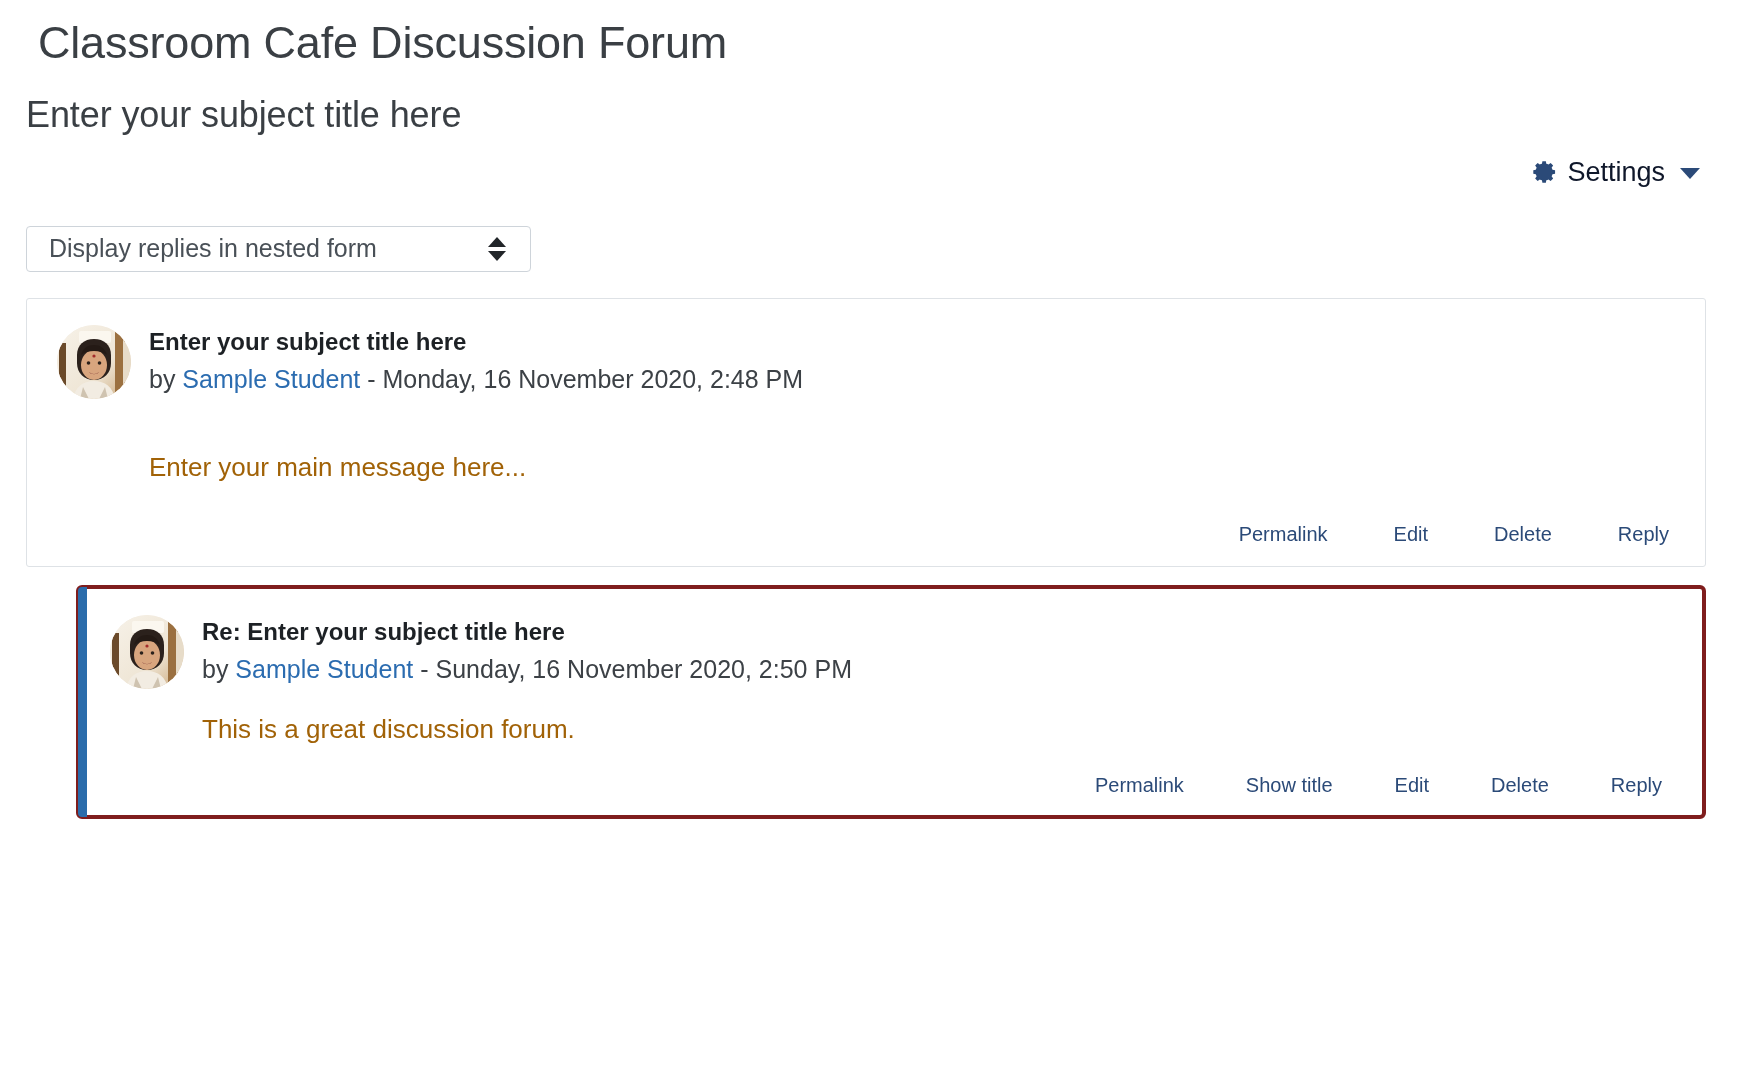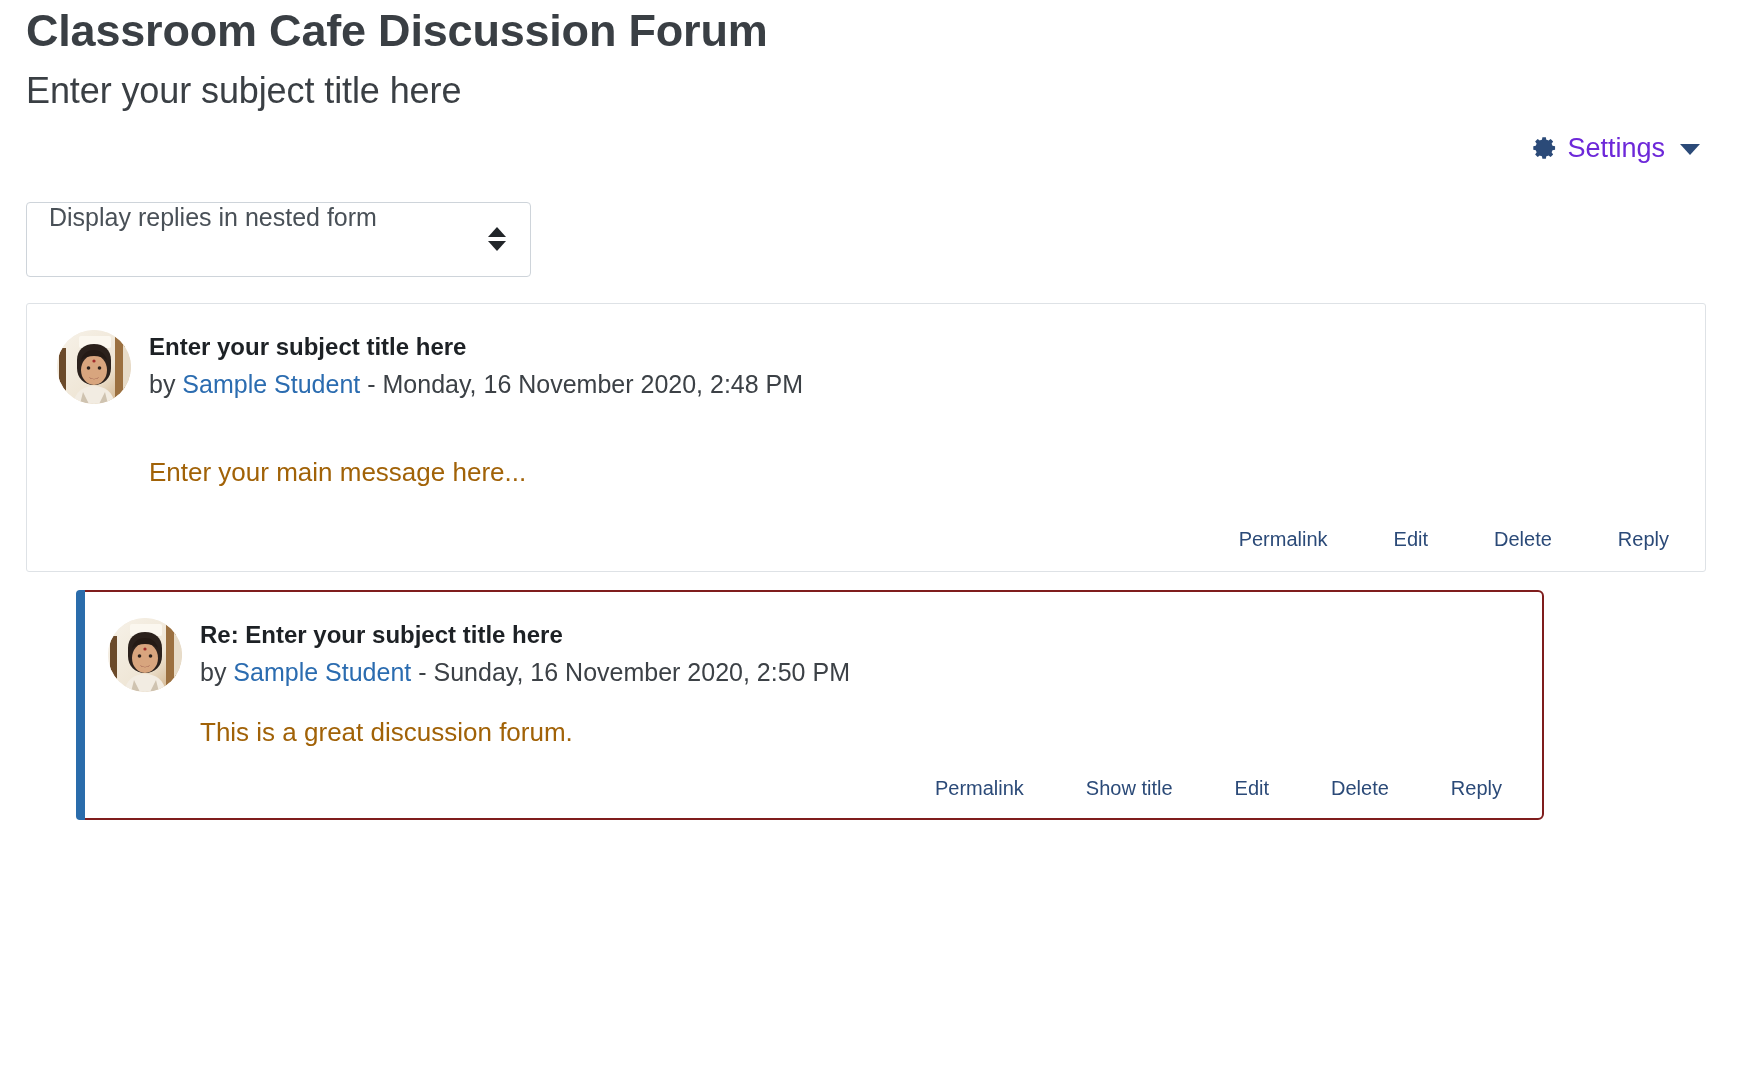--- a/index.html
+++ b/index.html
@@ -16,24 +16,24 @@
     overflow: hidden;
     position: relative;
   }
   .page {
     padding: 0 26px;
     box-sizing: border-box;
     width: 1744px;
   }
   .page-title {
     font-size: 45px;
-    font-weight: 700;
+    font-weight: 400;
     color: #3a3f44;
     line-height: 1.08;
-    margin: 0;
+    margin: 12px;
     padding-top: 7px;
     letter-spacing: -0.2px;
   }
   .subject-title {
     font-size: 36px;
     font-weight: 400;
     color: #3a3f44;
     line-height: 1.15;
     margin: 0;
     padding-top: 14px;
@@ -45,21 +45,21 @@
     display: flex;
     justify-content: flex-end;
     align-items: center;
     padding-top: 22px;
     padding-right: 18px;
   }
   .settings-link {
     display: inline-flex;
     align-items: center;
     gap: 9px;
-    color: #6d28d9;
+    color: #0f172a;
     font-size: 27px;
     text-decoration: none;
     cursor: pointer;
   }
   .gear-icon {
     width: 26px;
     height: 26px;
     display: inline-block;
     flex: 0 0 auto;
   }
@@ -74,27 +74,27 @@
     margin-left: 6px;
     margin-top: 3px;
   }
 
   
   .display-select-wrap {
     margin-top: 38px;
     margin-left: 0;
     position: relative;
     width: 505px;
-    height: 75px;
+    height: 46px;
     border: 1px solid #ced4da;
     border-radius: 4px;
     background: #fff;
     box-sizing: border-box;
     display: flex;
-    align-items: flex-start;
+    align-items: center;
     cursor: pointer;
   }
   .display-select-text {
     font-size: 25px;
     color: #495057;
     padding-left: 22px;
     white-space: nowrap;
   }
   .select-arrows {
     position: absolute;
@@ -125,24 +125,24 @@
     border: 1px solid #dee2e6;
     border-radius: 3px;
     background: #ffffff;
     width: 1680px;
     box-sizing: border-box;
     padding: 26px 30px 20px 30px;
   }
   .reply-wrap {
     margin-left: 50px;
     margin-top: 18px;
-    width: 1468px;
+    width: 1630px;
     box-sizing: border-box;
     position: relative;
-    border: 2px solid #7f1d1d;
+    border: 4px solid #7f1d1d;
     border-radius: 6px;
     background: #ffffff;
     padding: 26px 30px 18px 30px;
   }
   .reply-wrap::before {
     content: "";
     position: absolute;
     left: -2px;
     top: -2px;
     bottom: -2px;

